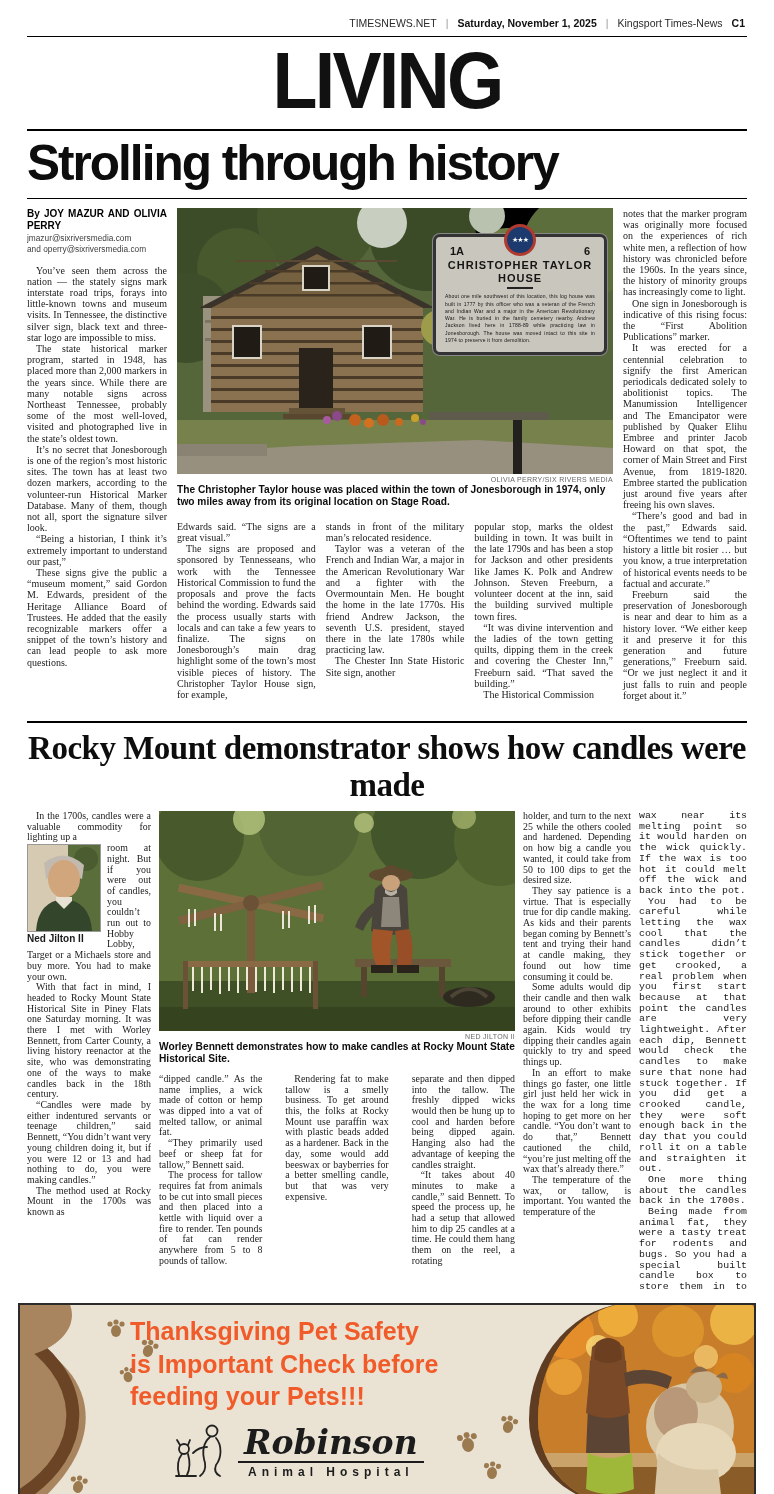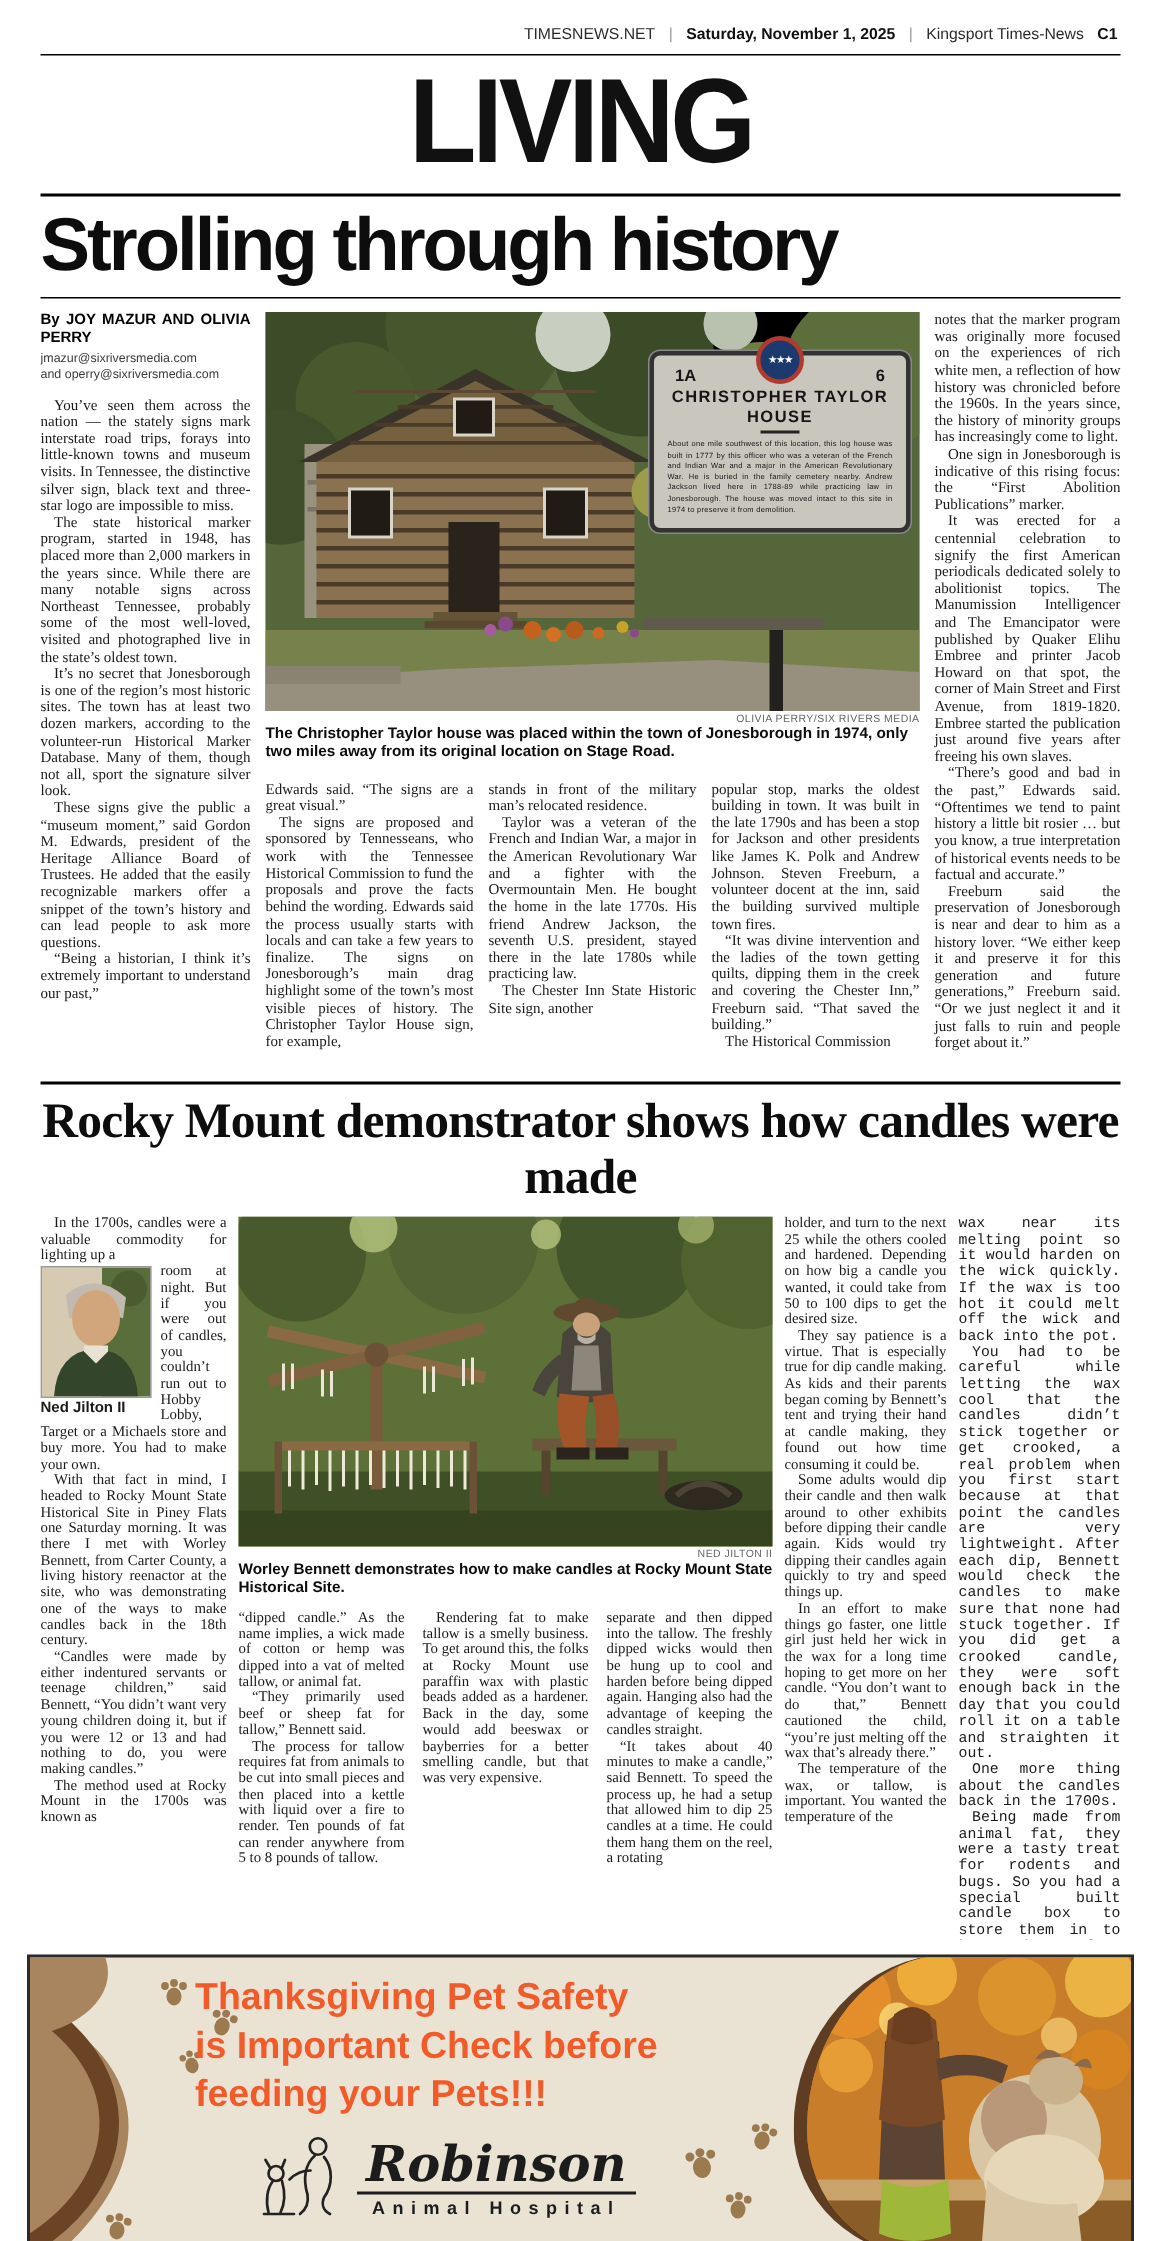--- a/index.html
+++ b/index.html
@@ -57,21 +57,21 @@
   .a2-mid{width:356px;}
   .a2-c5{width:108px;}
   .a2-c6{width:108px;font-family:Liberation Mono, monospace;}
   .mugbox{float:left;width:74px;margin:1px 6px 2px 0;}
   .mug{width:72px;height:86px;background:#d6cbb2;border:1px solid #999;}
   .mug svg{display:block;width:100%;height:100%;}
   .mugname{font-family:"Liberation Sans",sans-serif;font-weight:700;font-size:10px;margin-top:2px;text-indent:0;}
   .photo2{position:relative;width:356px;height:220px;overflow:hidden;background:#5d7038;}
   .photo2 svg{display:block;width:100%;height:100%;}
   .a2-mid .caption{margin-bottom:8px;}
-  .mid2-cols{display:flex;gap:12px;}
+  .mid2-cols{display:flex;gap:23px;}
   .mid2-cols>div{flex:1;}
   .tagline{font-style:italic;margin:0;text-indent:9px;}
   
   .ad{position:relative;width:734px;height:198px;margin:10px auto 0;background:#eae3d4;
     border:2px solid #2b2b2b;overflow:hidden;}
   .ad-deco{position:absolute;inset:0;pointer-events:none;}
   .ad-left{position:absolute;left:110px;top:10px;width:410px;}
   .ad-line{font-family:"Liberation Sans",sans-serif;font-weight:800;font-size:25px;line-height:1.3;color:#f15a29;}
   .ad-logo{position:absolute;left:150px;top:118px;display:flex;align-items:flex-end;gap:6px;}
   .ad-logo svg{display:block;}
@@ -107,22 +107,22 @@
     <div class="col a1-c1">
       <div class="byline">By JOY MAZUR AND OLIVIA PERRY</div>
       <div class="byline-email">
         <span>jmazur@sixriversmedia.com</span><br>
         <span>and operry@sixriversmedia.com</span>
       </div>
       <div class="plist">
           <p>You’ve seen them across the nation — the stately signs mark interstate road trips, forays into little-known towns and museum visits. In Tennessee, the distinctive silver sign, black text and three-star logo are impossible to miss.</p>
           <p>The state historical marker program, started in 1948, has placed more than 2,000 markers in the years since. While there are many notable signs across Northeast Tennessee, probably some of the most well-loved, visited and photographed live in the state’s oldest town.</p>
           <p>It’s no secret that Jonesborough is one of the region’s most historic sites. The town has at least two dozen markers, according to the volunteer-run Historical Marker Database. Many of them, though not all, sport the signature silver look.</p>
+          <p>“Being a historian, I think it’s extremely important to understand our past,”</p>
           <p>These signs give the public a “museum moment,” said Gordon M. Edwards, president of the Heritage Alliance Board of Trustees. He added that the easily recognizable markers offer a snippet of the town’s history and can lead people to ask more questions.</p>
-          <p>“Being a historian, I think it’s extremely important to understand our past,”</p>
         </div>
     </div>
 
     <div class="a1-mid">
       <div class="photo1">
         <svg viewBox="0 0 436 266" preserveAspectRatio="none">
           <rect width="436" height="266" fill="#55663a"></rect>
           <circle cx="30" cy="20" r="55" fill="#3c4c28"></circle>
           <circle cx="140" cy="10" r="60" fill="#46572e"></circle>
           <circle cx="250" cy="25" r="58" fill="#3b4a27"></circle>

